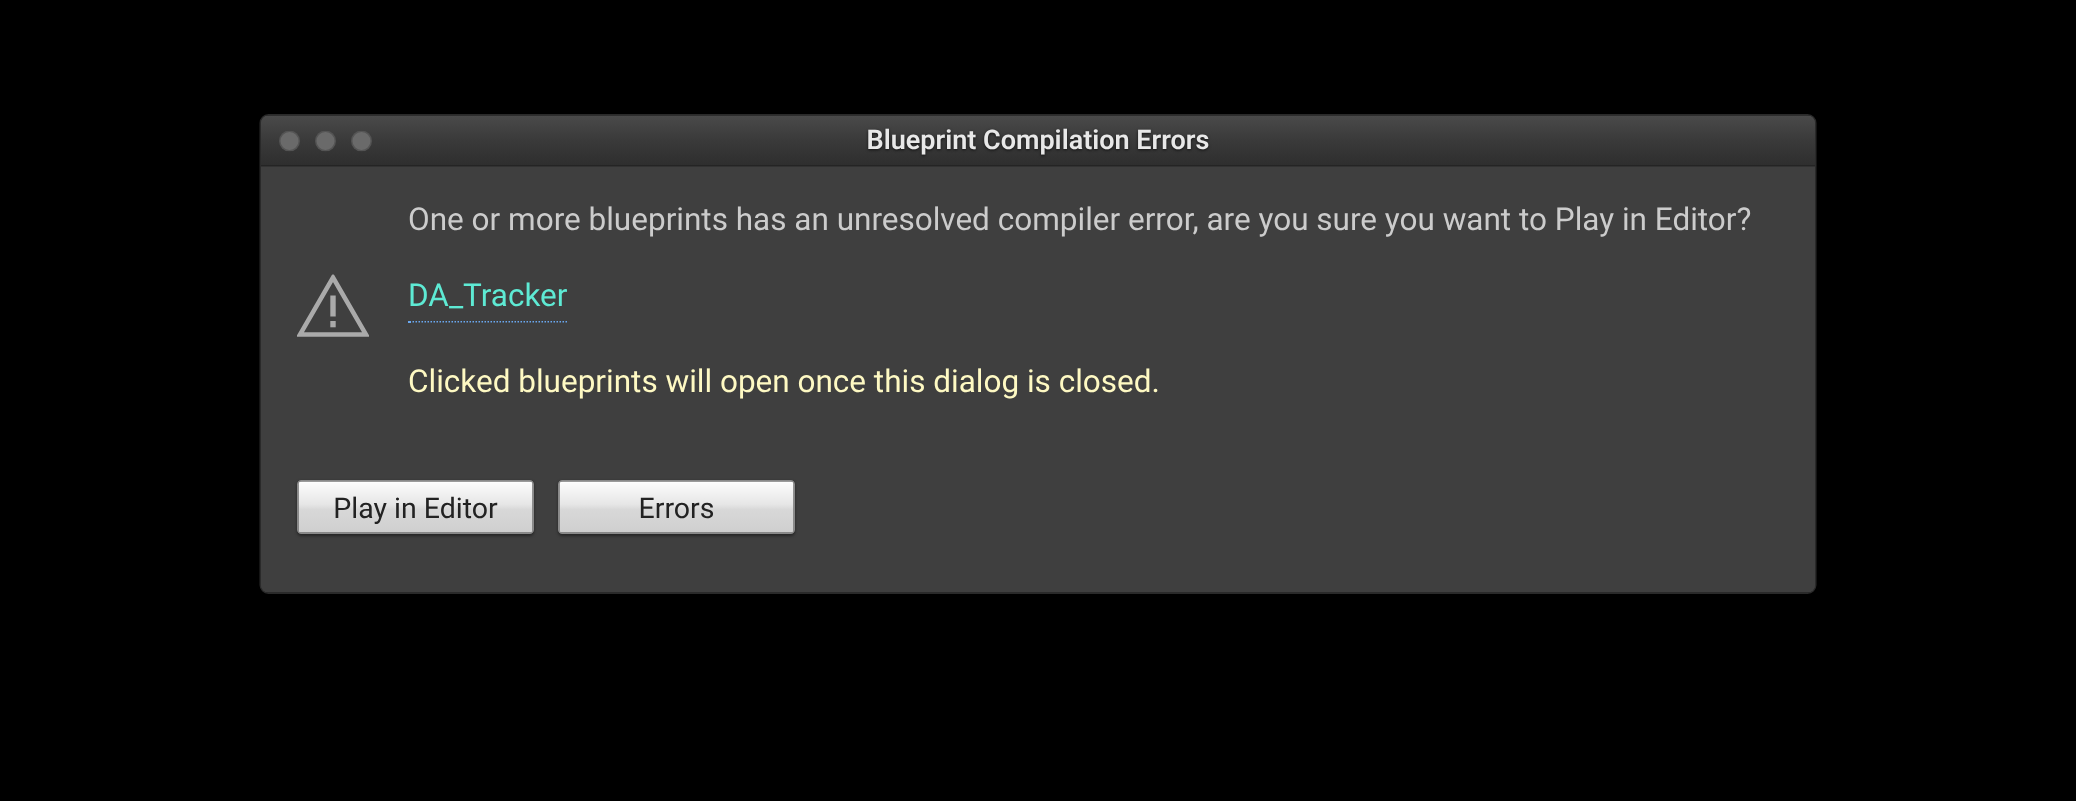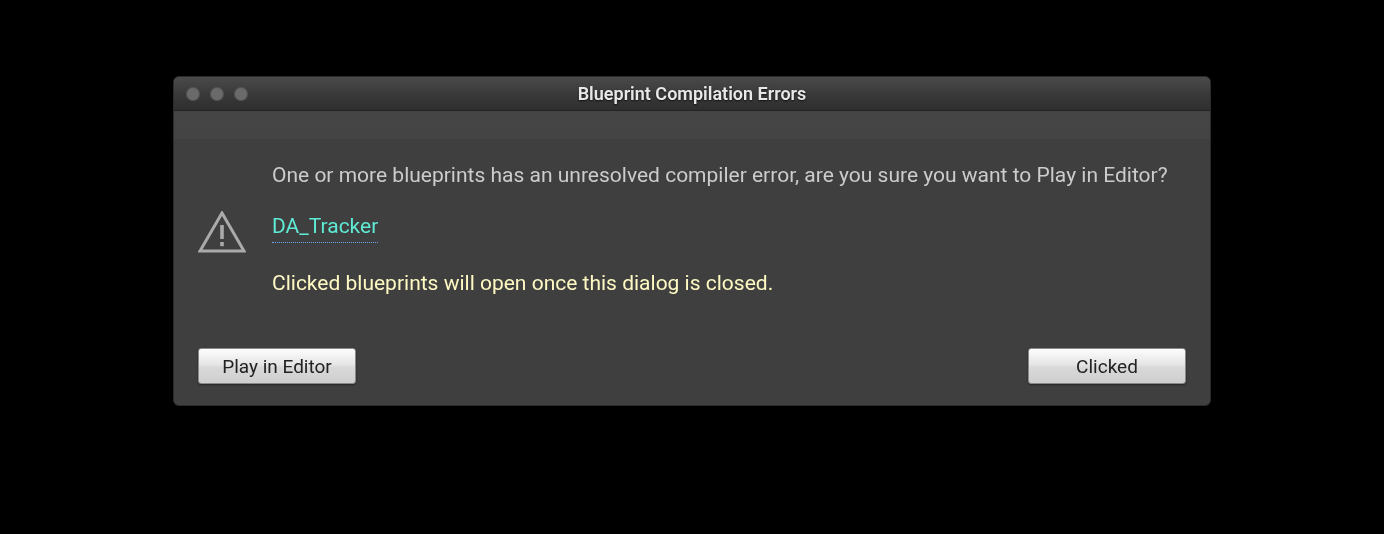--- a/index.html
+++ b/index.html
@@ -49,23 +49,22 @@
     }
     .title-text {
       flex: 1;
       text-align: center;
       color: #e8e8e8;
       font-size: 18px;
       font-weight: 600;
       text-shadow: 0 1px 2px rgba(0,0,0,0.7);
     }
     .content {
-      padding: 22px 24px 21px 24px;
+      padding: 22px 24px 39px 24px;
       background: #3f3f3f;
-      margin-top: 28px;
     }
     .message-row {
       display: flex;
       align-items: flex-start;
       gap: 22px;
     }
     .warning-icon-wrap {
       width: 52px;
       padding-top: 50px;
       flex-shrink: 0;
@@ -90,22 +89,22 @@
       font-size: 21px;
       display: inline-block;
       margin-bottom: 26px;
       cursor: pointer;
     }
     .msg-secondary {
       color: #fef9c3;
     }
     .button-row {
       display: flex;
-      justify-content: space-between;
-      gap: 2px;
+      justify-content: flex-start;
+      gap: 16px;
       margin-top: 50px;
     }
     .btn {
       min-width: 158px;
       height: 36px;
       background: linear-gradient(to bottom, #fdfdfd 0%, #e6e6e6 45%, #d8d8d8 55%, #cfcfcf 100%);
       border: 1px solid #8a8a8a;
       border-radius: 3px;
       color: #222;
       font-size: 19px;
@@ -138,16 +137,16 @@
         </div>
       </div>
       <div class="messages">
         <div class="msg-primary">One or more blueprints has an unresolved compiler error, are you sure you want to Play in Editor?</div>
         <a class="blueprint-link">DA_Tracker</a>
         <div class="msg-secondary">Clicked blueprints will open once this dialog is closed.</div>
       </div>
     </div>
     <div class="button-row">
       <button class="btn">Play in Editor</button>
-      <button class="btn">Clicked</button>
+      <button class="btn">Errors</button>
     </div>
   </div>
 </div>
 
 </body></html>

